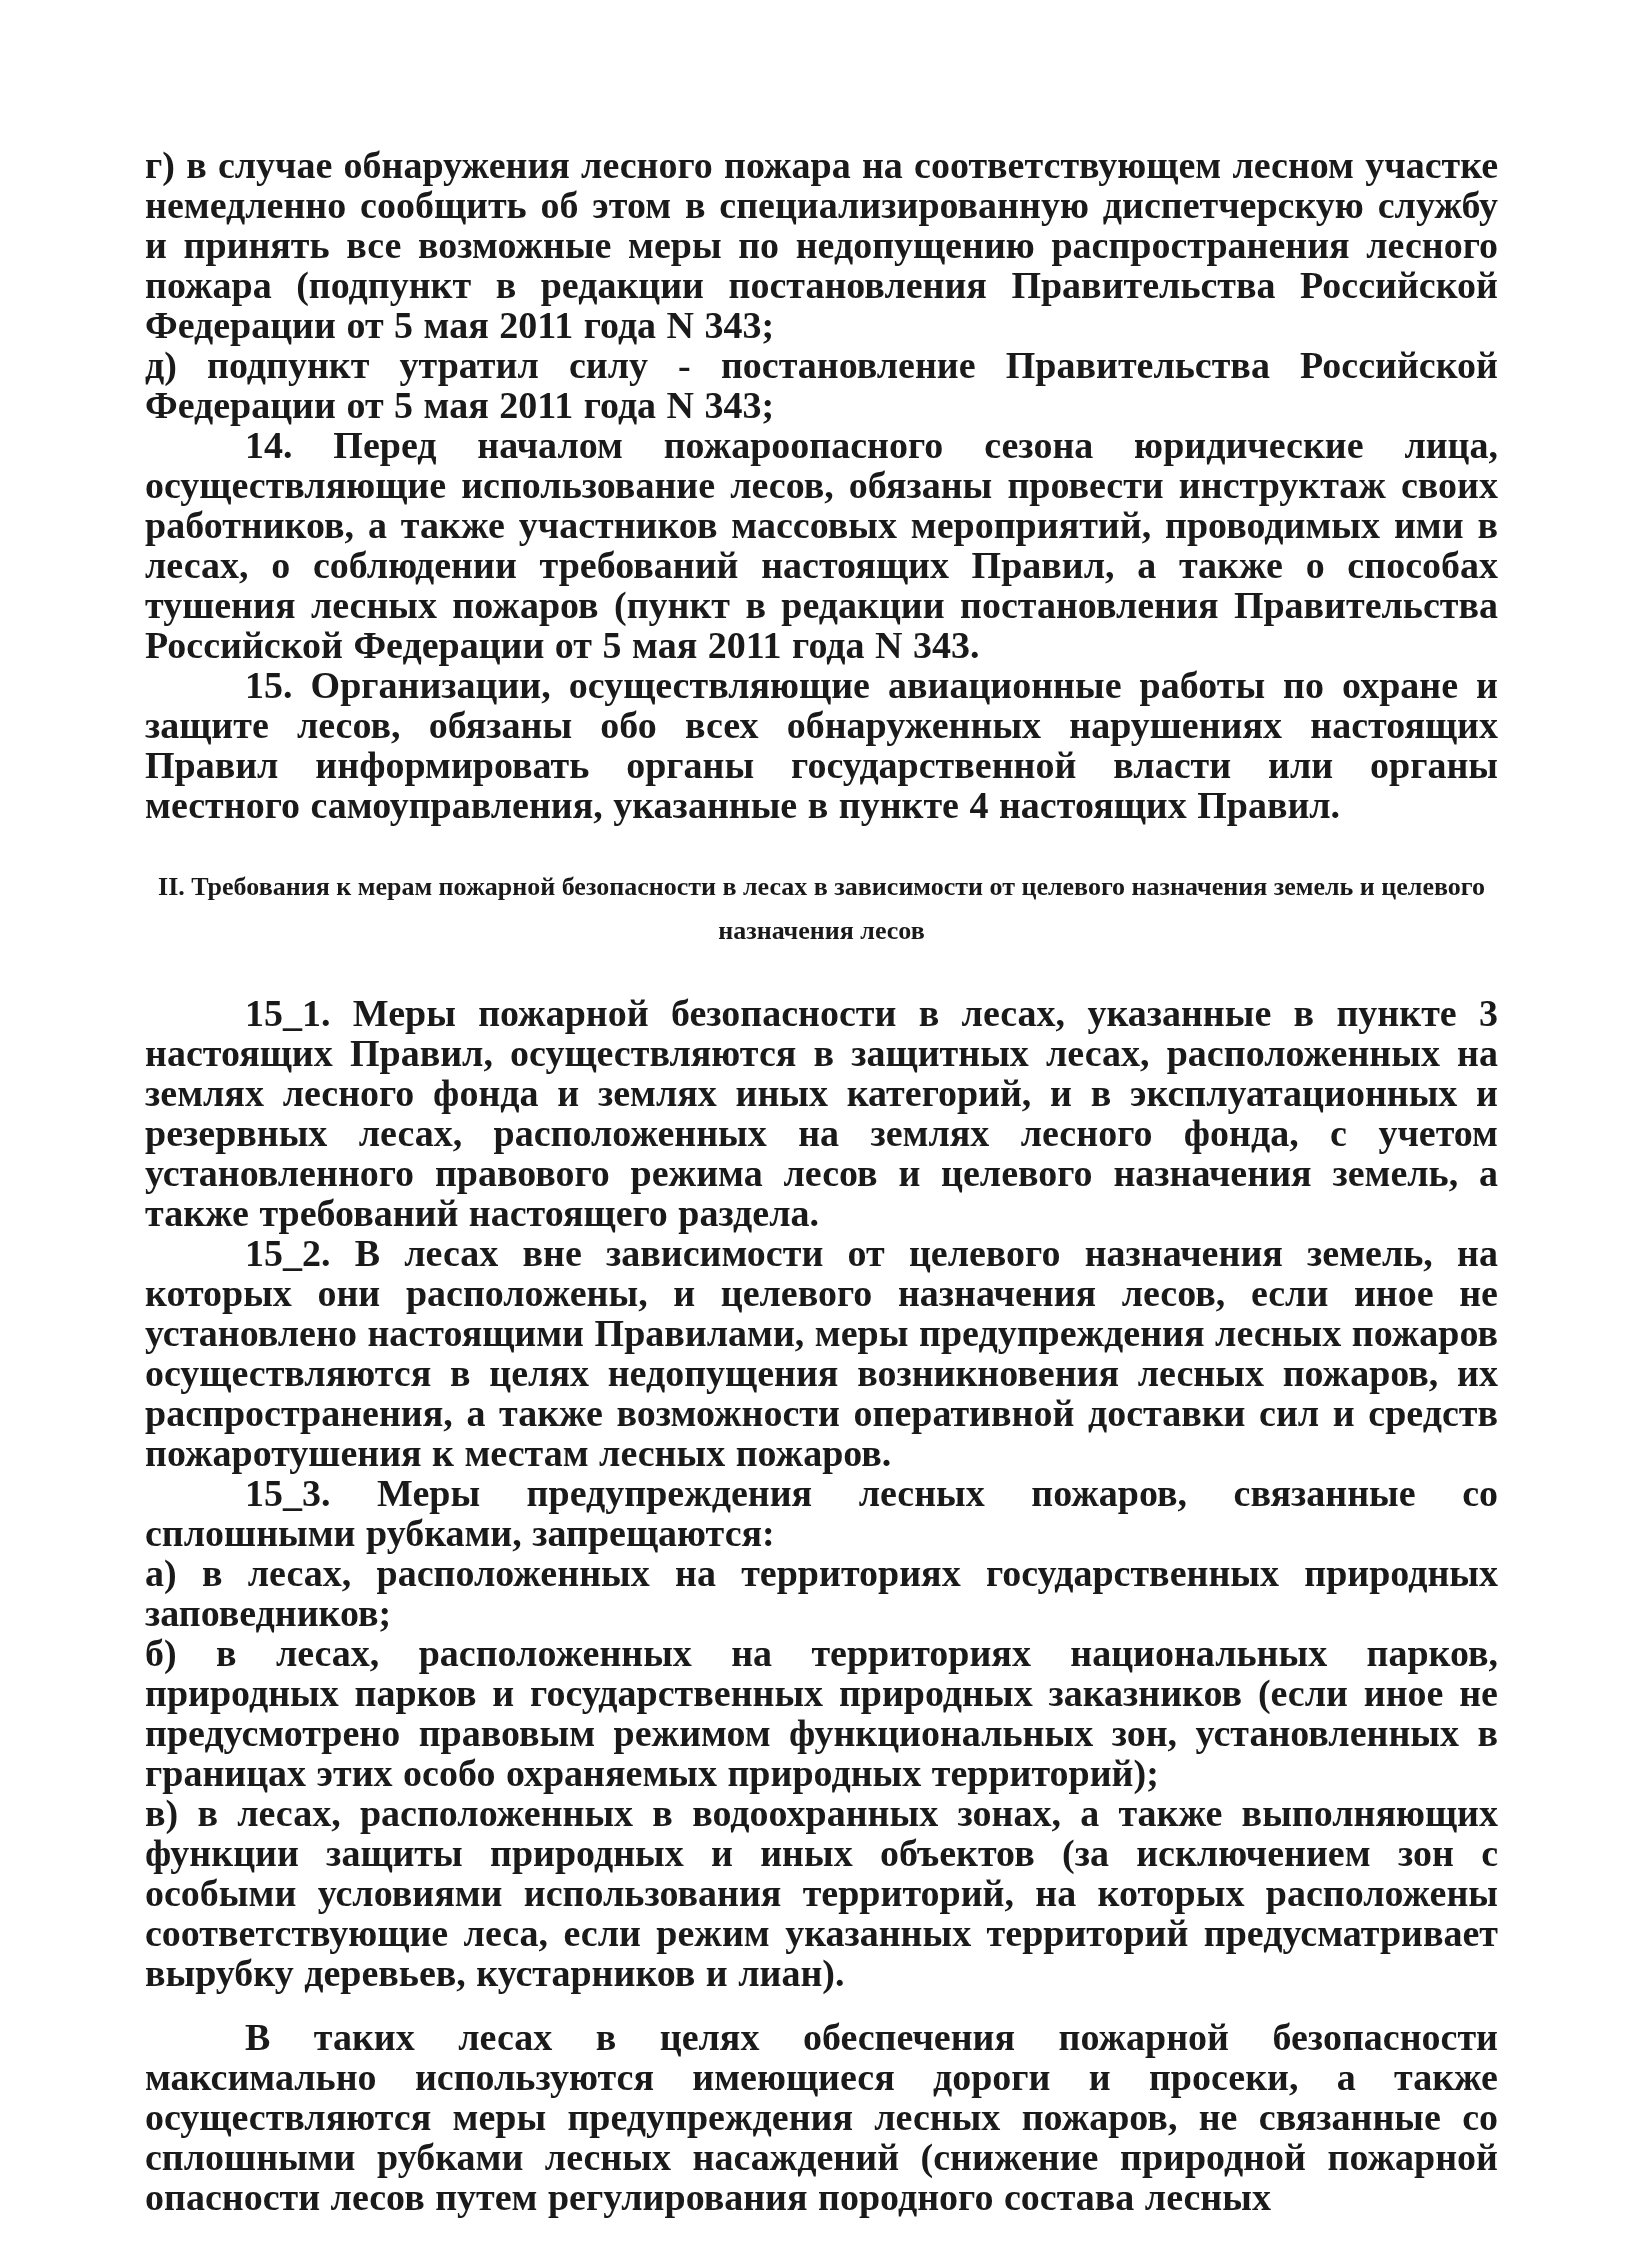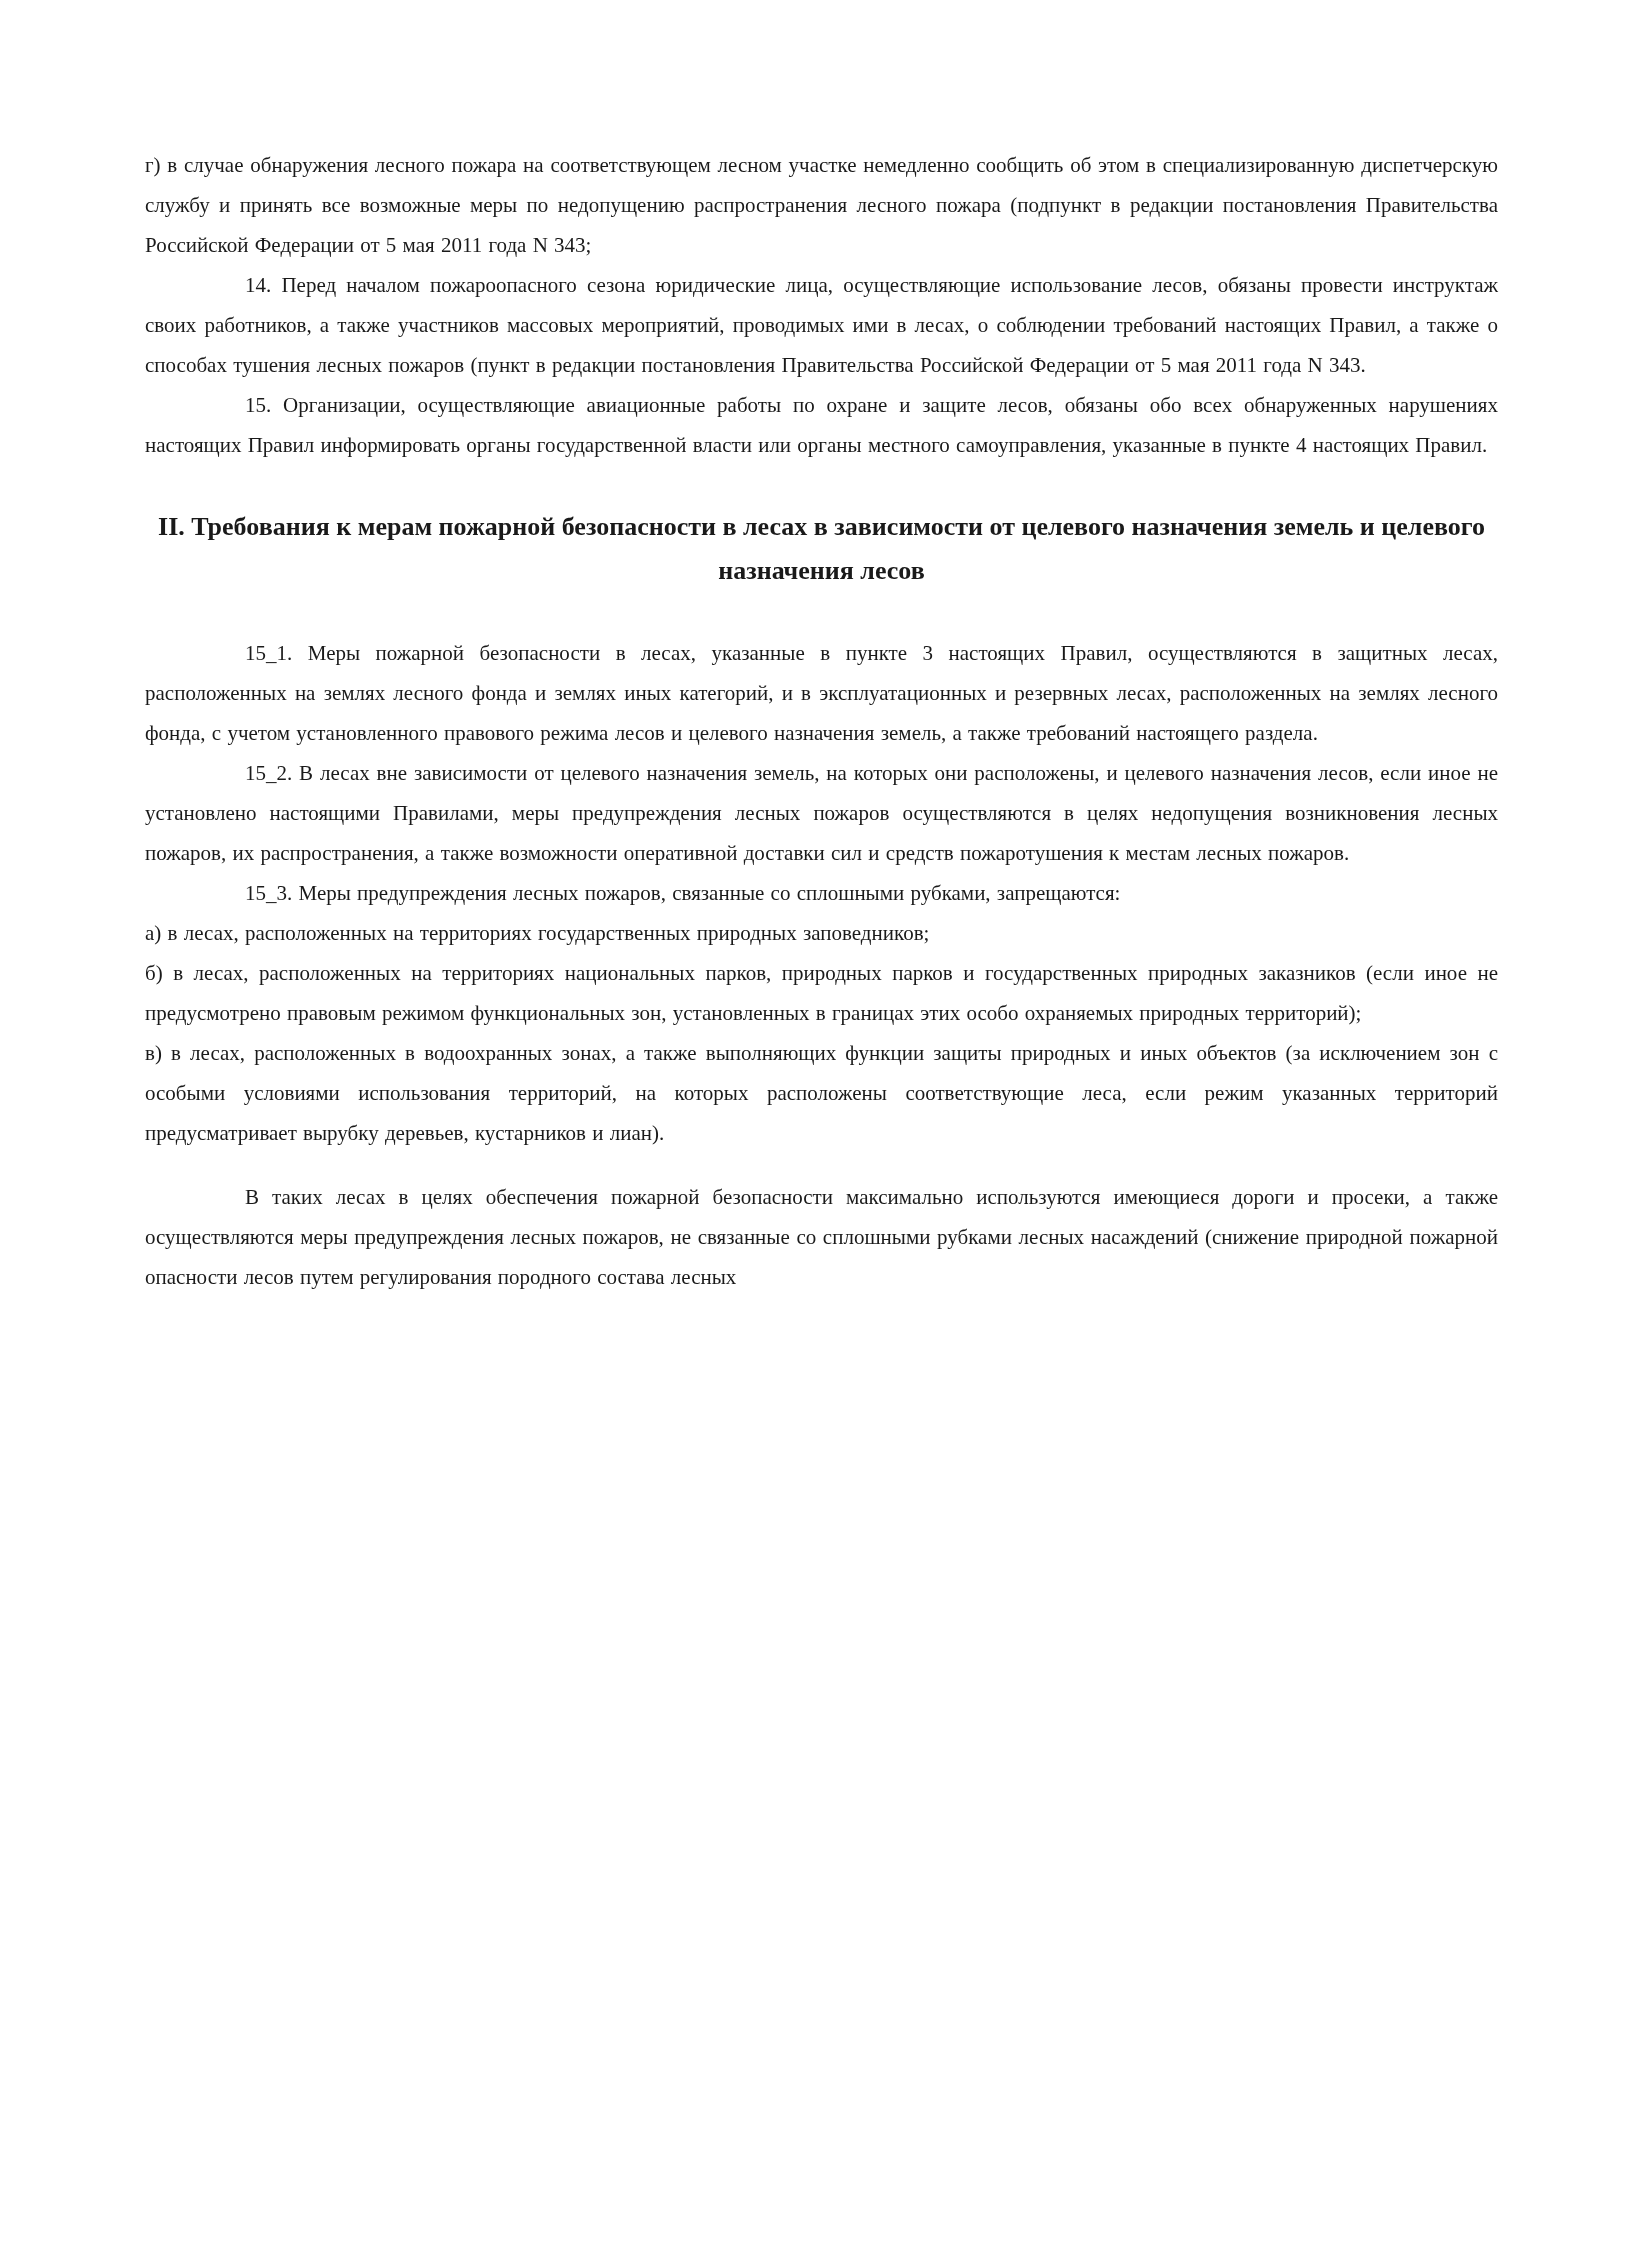--- a/index.html
+++ b/index.html
@@ -16,25 +16,26 @@
     font-family: "Liberation Serif", "DejaVu Serif", serif;
     color: #1a1a1a;
     box-sizing: border-box;
     padding: 145px 153px 0 145px;
   }
   .doc-body {
     width: 1353px;
   }
   .para {
     margin: 0;
-    font-size: 21px;
+    font-size: 38px;
     line-height: 40px;
     text-align: justify;
     text-indent: 0;
     word-spacing: 1px;
+    font-weight: bold;
   }
   .para.indent {
     text-indent: 100px;
   }
   .section-heading {
     margin: 40px 0;
     font-size: 26px;
     line-height: 44px;
     font-weight: bold;
     text-align: center;
@@ -45,20 +46,21 @@
   }
 </style>
 </head>
 <body>
 
 <div class="page">
   <div class="doc-body">
 
     <p class="para">г) в случае обнаружения лесного пожара на соответствующем лесном участке немедленно сообщить об этом в специализированную диспетчерскую службу и принять все возможные меры по недопущению распространения лесного пожара (подпункт в редакции постановления Правительства Российской Федерации от 5 мая 2011 года N 343;</p>
 
+    <p class="para">д) подпункт утратил силу - постановление Правительства Российской Федерации от 5 мая 2011 года N 343;</p>
 
 
     <p class="para indent">14. Перед началом пожароопасного сезона юридические лица, осуществляющие использование лесов, обязаны провести инструктаж своих работников, а также участников массовых мероприятий, проводимых ими в лесах, о соблюдении требований настоящих Правил, а также о способах тушения лесных пожаров (пункт в редакции постановления Правительства Российской Федерации от 5 мая 2011 года N 343.</p>
 
     <p class="para indent">15. Организации, осуществляющие авиационные работы по охране и защите лесов, обязаны обо всех обнаруженных нарушениях настоящих Правил информировать органы государственной власти или органы местного самоуправления, указанные в пункте 4 настоящих Правил.</p>
 
     <h2 class="section-heading">II. Требования к мерам пожарной безопасности в лесах в зависимости от целевого назначения земель и целевого назначения лесов</h2>
 
     <p class="para indent">15_1. Меры пожарной безопасности в лесах, указанные в пункте 3 настоящих Правил, осуществляются в защитных лесах, расположенных на землях лесного фонда и землях иных категорий, и в эксплуатационных и резервных лесах, расположенных на землях лесного фонда, с учетом установленного правового режима лесов и целевого назначения земель, а также требований настоящего раздела.</p>
 

